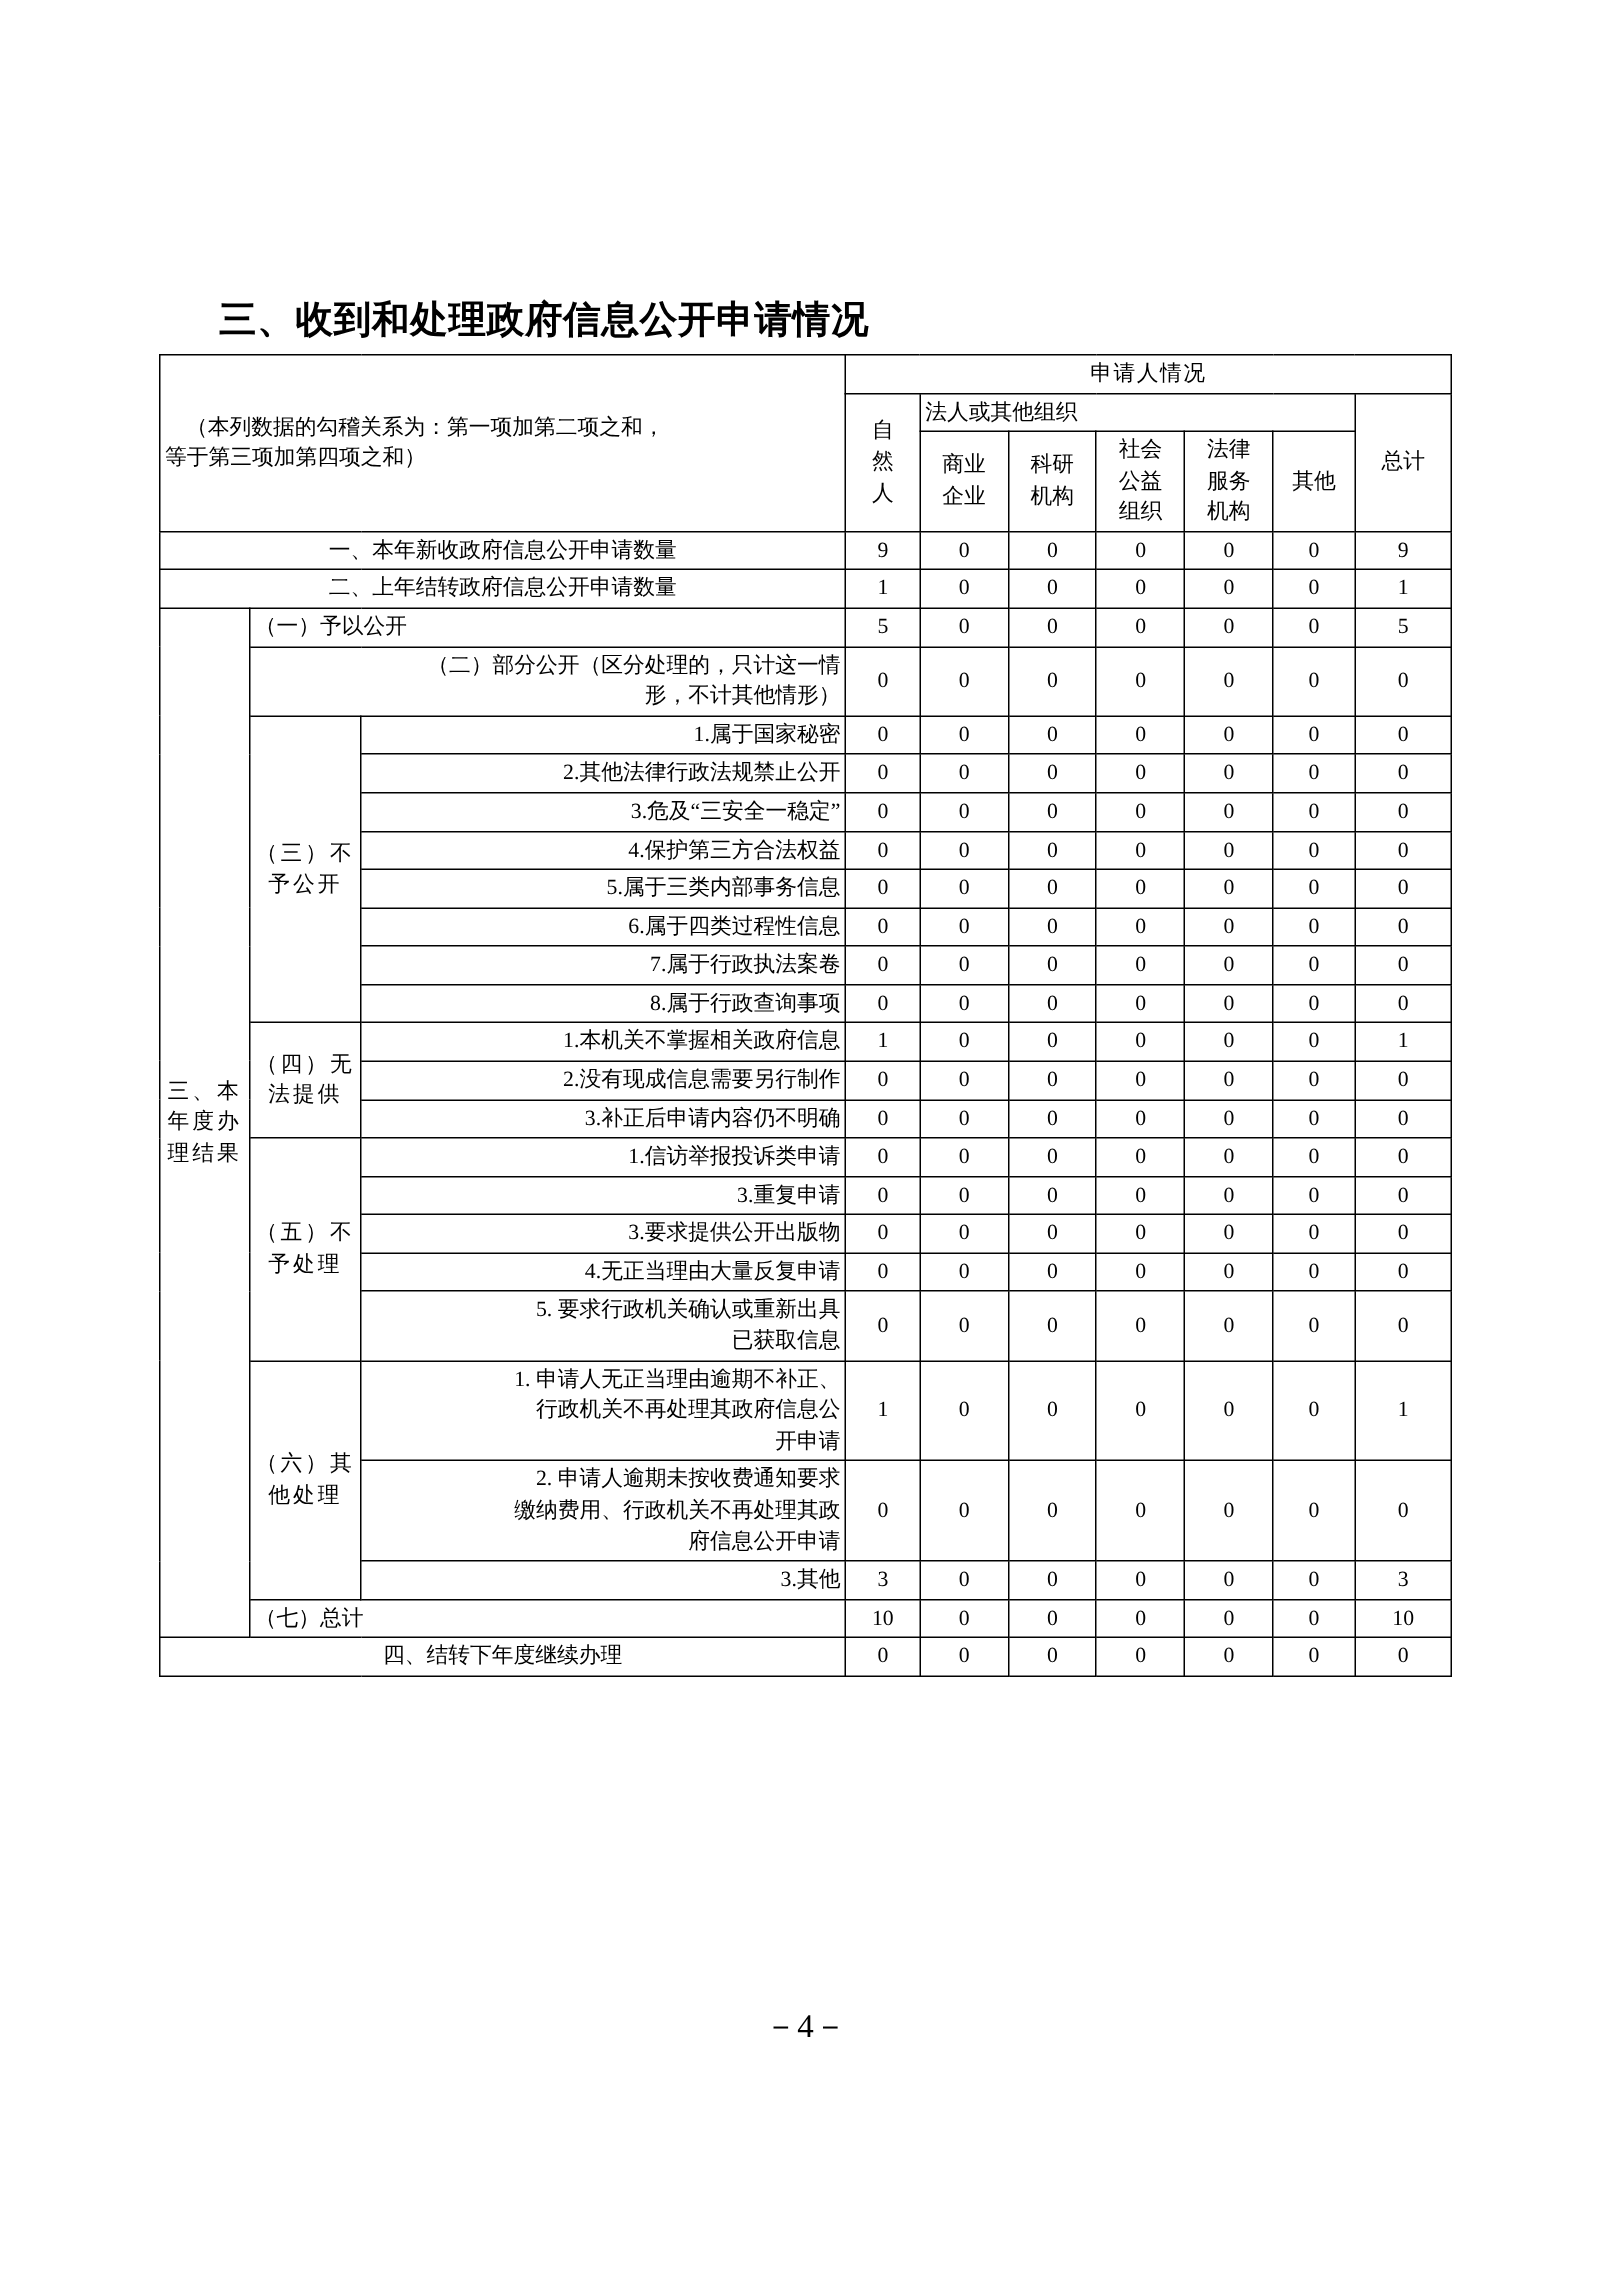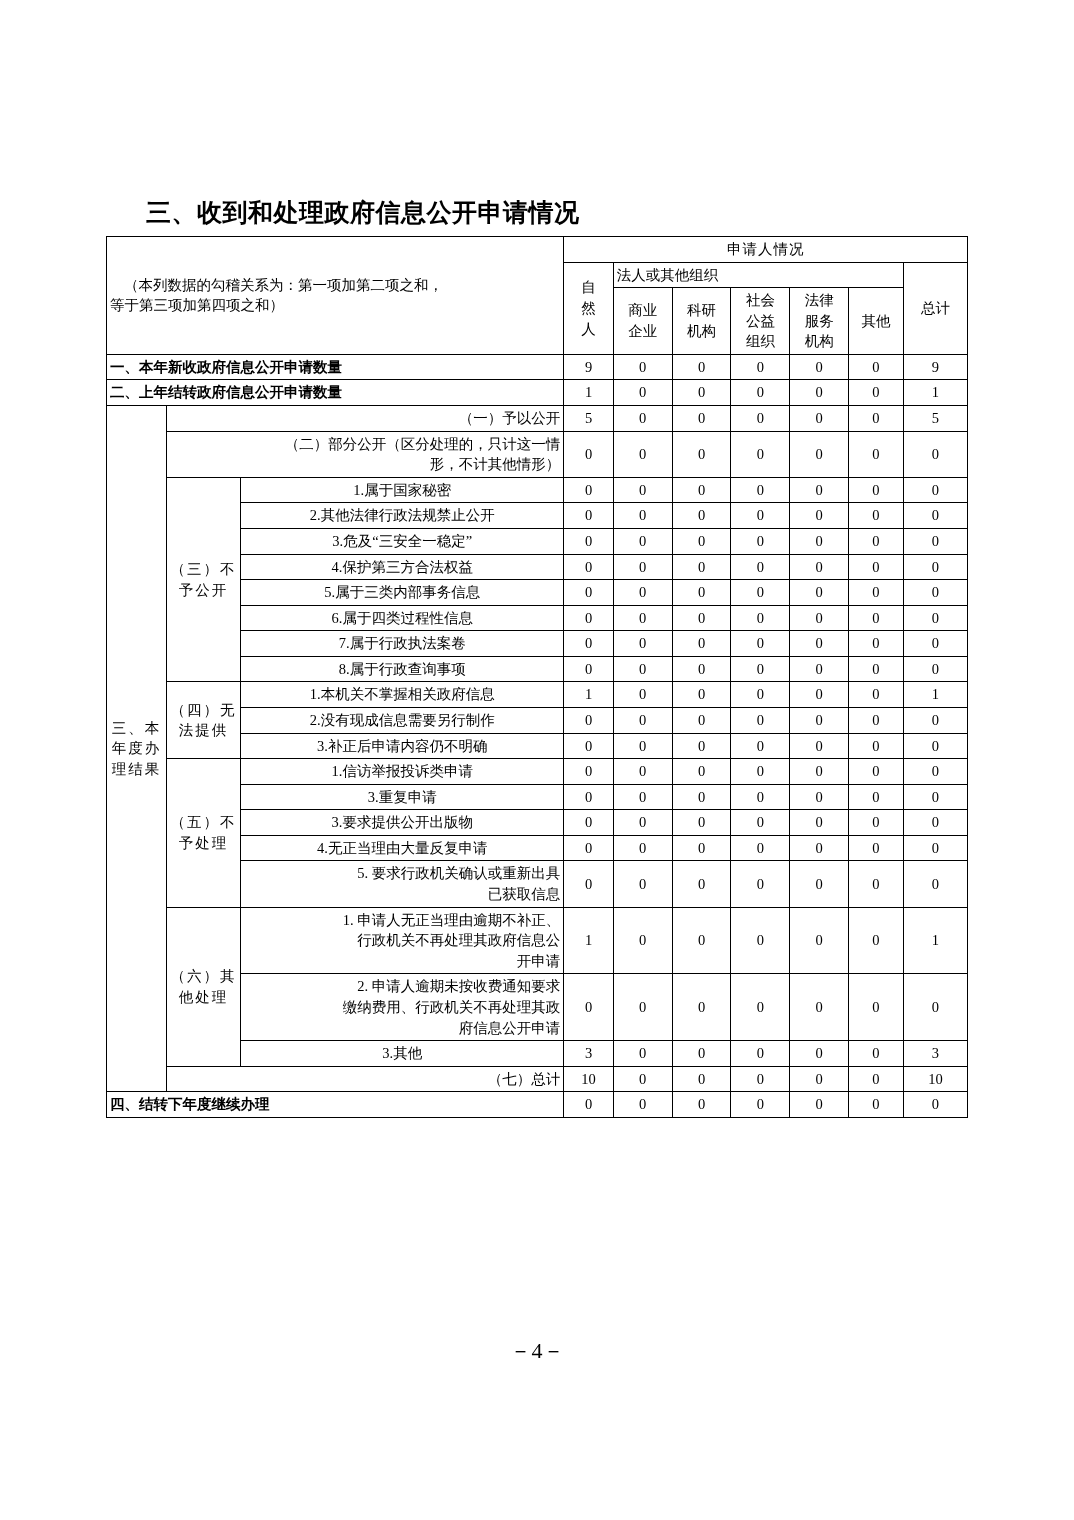--- a/index.html
+++ b/index.html
@@ -72,35 +72,34 @@
   .num { text-align: center; font-size: 14.5px; }
 
   .vert-label {
     text-align: center;
     line-height: 1.6;
     font-size: 14.5px;
     padding: 3px 4px;
   }
 
   .rowlabel {
-    text-align: left;
+    text-align: center;
     padding-left: 6px;
-    font-weight: bold;
   }
   .rowlabel-ind {
-    text-align: center;
+    text-align: right;
     padding-left: 12px;
   }
   .rowlabel-wrap {
     text-align: right;
     padding-left: 10px;
     line-height: 1.62;
   }
   .rowlabel-center {
-    text-align: right;
+    text-align: left;
   }
 
   .hdr-band {
     text-align: center;
     font-size: 14.5px;
     letter-spacing: 1px;
   }
   .hdr-sub {
     text-align: left;
     font-size: 14.5px;

